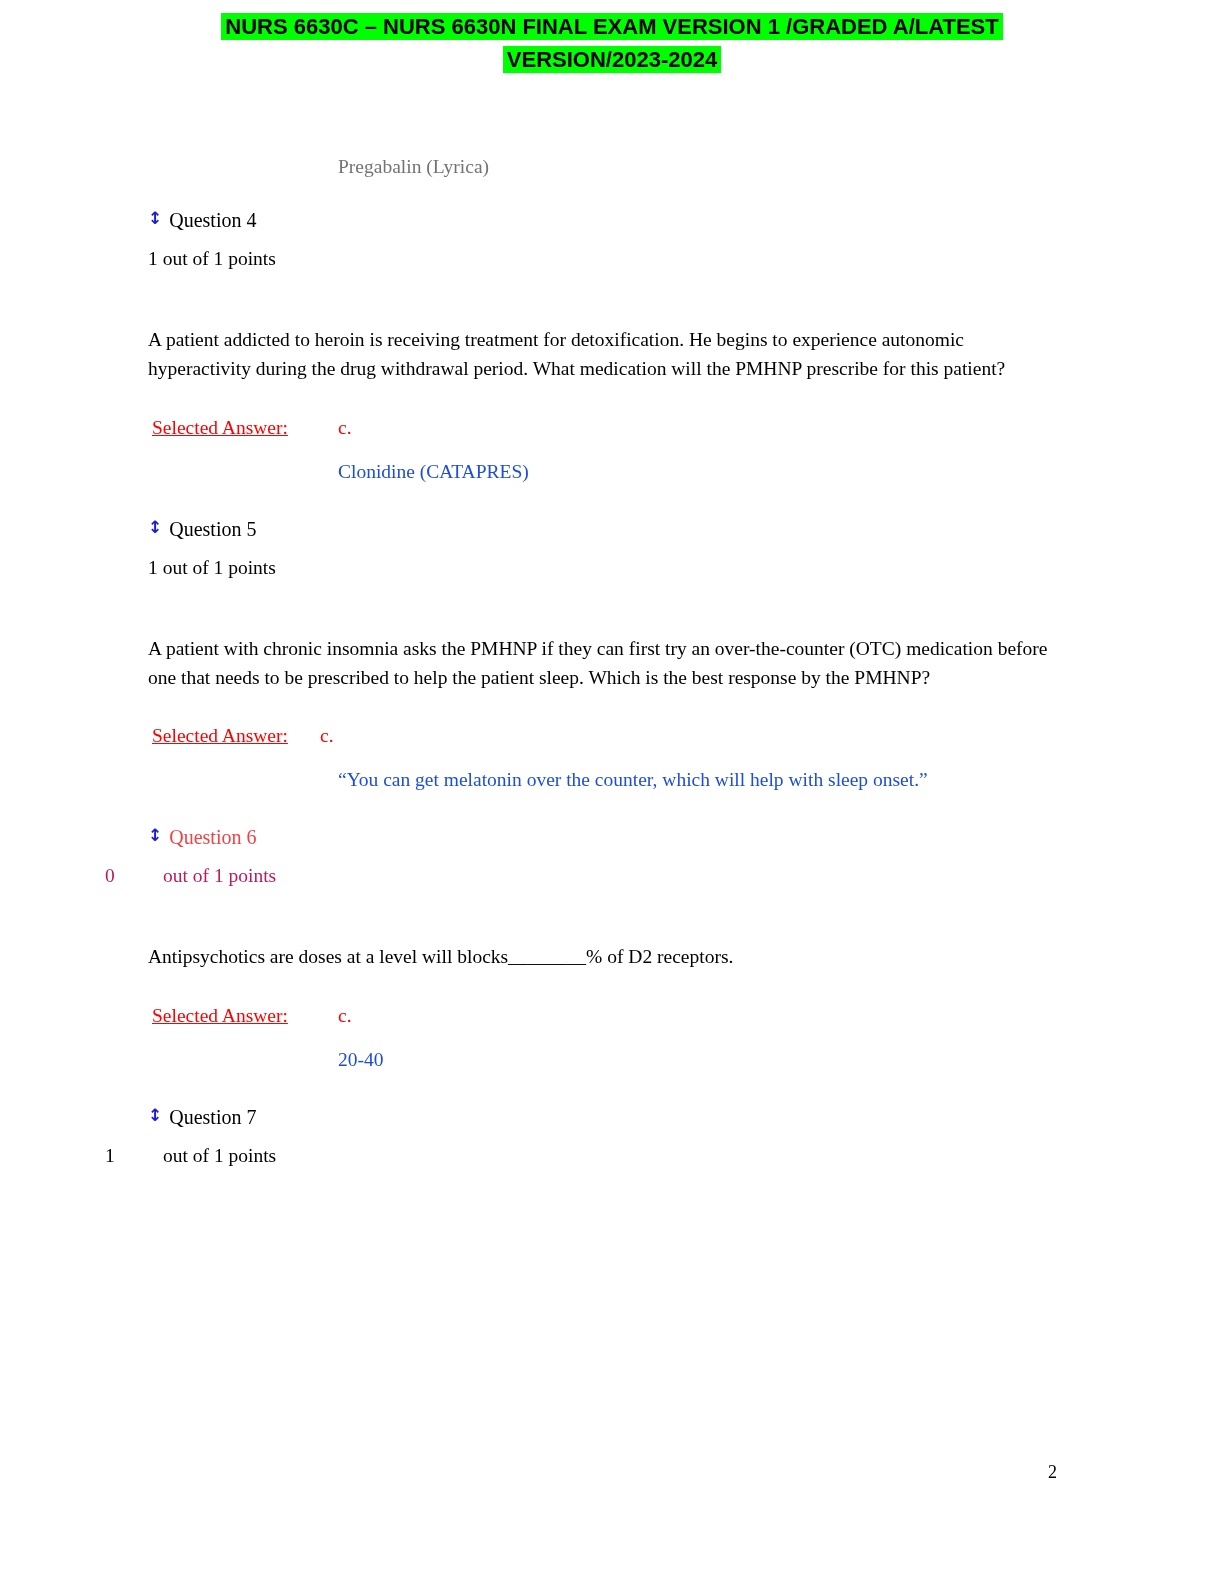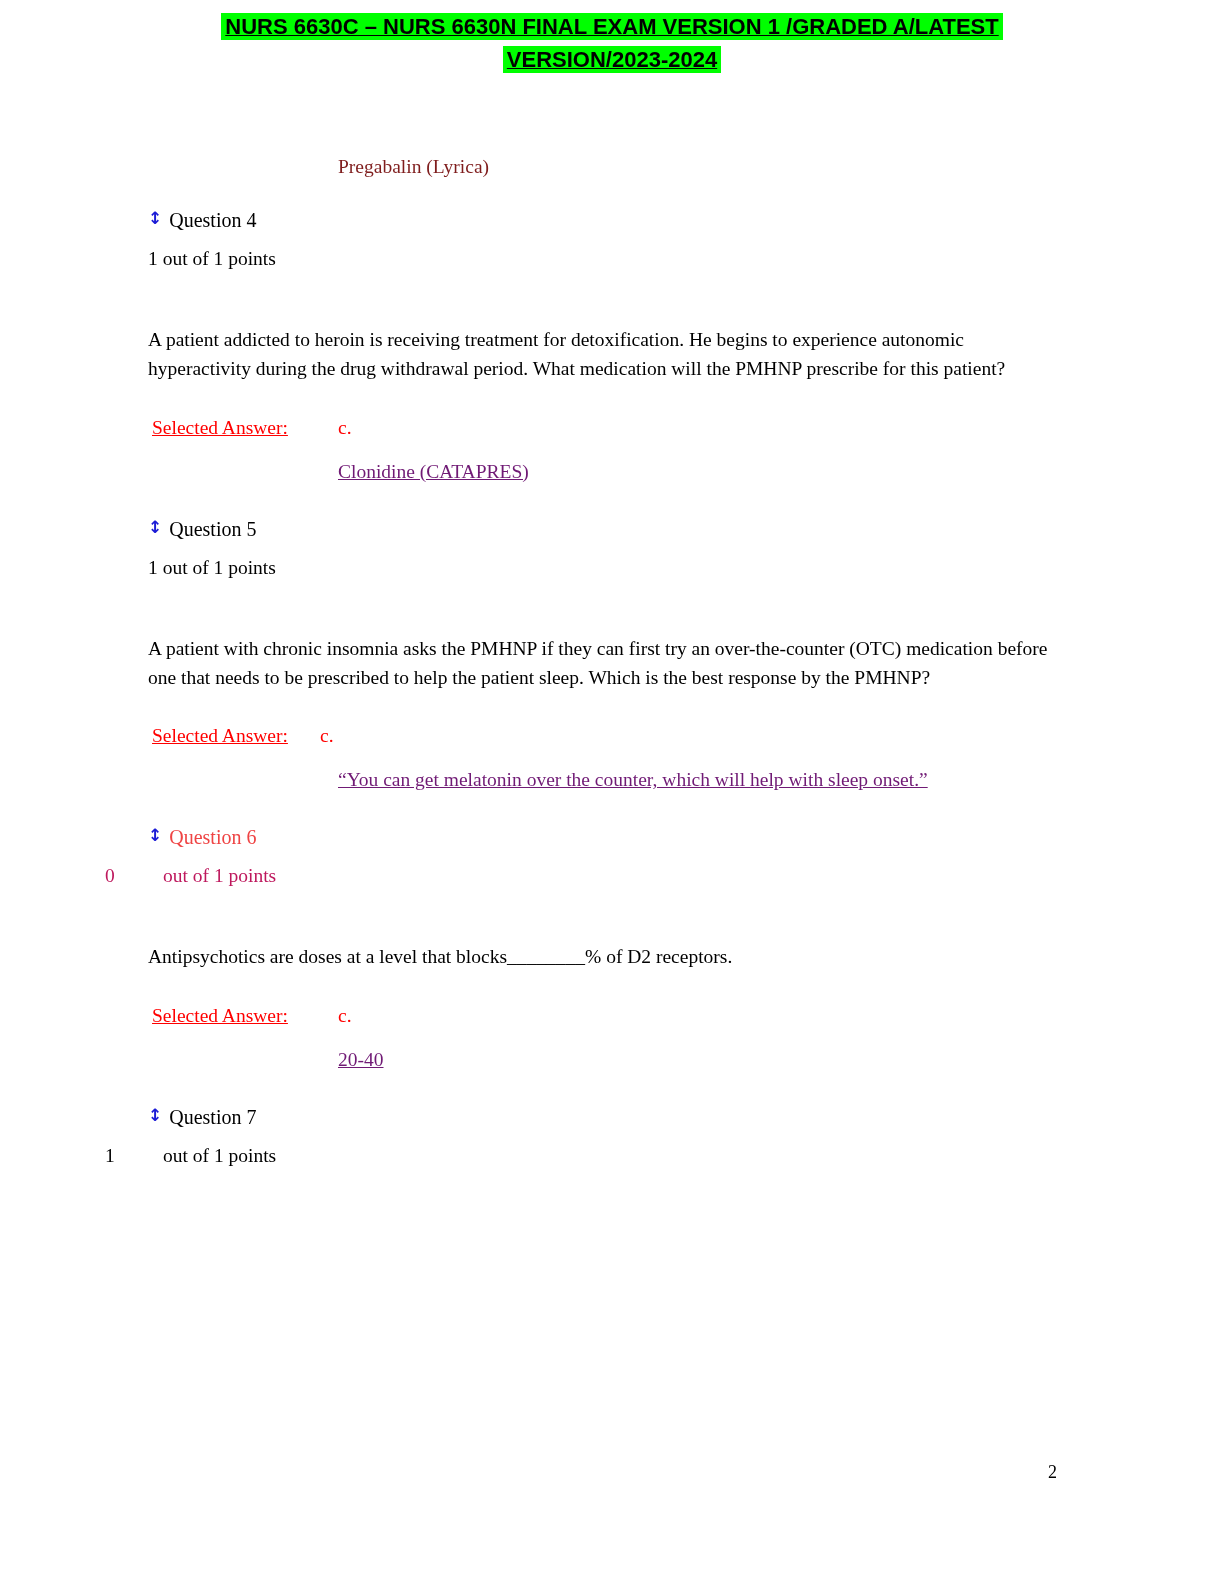--- a/index.html
+++ b/index.html
@@ -17,37 +17,36 @@
     font-size: 19.5px;
     overflow: hidden;
   }
   .doc-header {
     padding-top: 10px;
     text-align: center;
   }
   .doc-header-wrap {
     width: 860px;
     margin: 0 auto;
-    text-decoration: underline;
   }
   .doc-header .hl {
     display: inline;
     background: #00ff00;
     font-family: "Liberation Sans", sans-serif;
     font-weight: bold;
     font-size: 22px;
     line-height: 1.5;
     padding: 1px 4px;
     box-decoration-break: clone;
     -webkit-box-decoration-break: clone;
   }
   .red { color: #be185d; }
   .prev-answer {
     margin: 80px 0 0 338px;
-    color: #7f1d1d;
+    color: #737373;
   }
   .q-title {
     margin: 31px 0 0 148px;
     font-size: 20px;
     display: flex;
     align-items: center;
   }
   .q-title.red-title .q-title-text { color: #ef4444; }
   .arrow-icon {
     color: #1b1bd6;
@@ -78,24 +77,23 @@
     margin: 33px 0 0 152px;
     color: #ff0000;
   }
   .selected-line .sel-label {
     display: inline-block;
     width: 186px;
     text-decoration: underline;
   }
   .answer-line {
     margin: 18px 0 0 338px;
-    color: #701a75;
+    color: #1d4ed8;
     width: 660px;
     line-height: 1.55;
-    text-decoration: underline;
   }
   .page-number {
     position: absolute;
     left: 1048px;
     top: 1462px;
     font-size: 18px;
     color: #000000;
   }
 </style>
 </head>
@@ -133,21 +131,21 @@
   </div>
   <div class="answer-line">“You can get melatonin over the counter, which will help with sleep onset.”</div>
 
   <div class="q-title red-title">
     <span class="arrow-icon">↕</span>
     <span class="q-title-text">Question 6</span>
   </div>
   <div class="points-line-split red">
     <span class="pts-num">0</span><span class="pts-rest">out of 1 points</span>
   </div>
-  <div class="q-body">Antipsychotics are doses at a level that blocks________% of D2 receptors.</div>
+  <div class="q-body">Antipsychotics are doses at a level will blocks________% of D2 receptors.</div>
   <div class="selected-line">
     <span class="sel-label">Selected Answer:</span><span class="sel-letter">c.</span>
   </div>
   <div class="answer-line">20-40</div>
 
   <div class="q-title">
     <span class="arrow-icon">↕</span>
     <span class="q-title-text">Question 7</span>
   </div>
   <div class="points-line-split">

